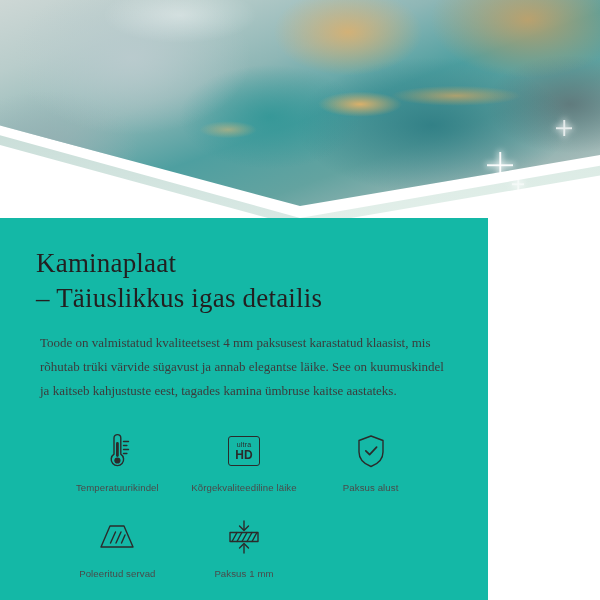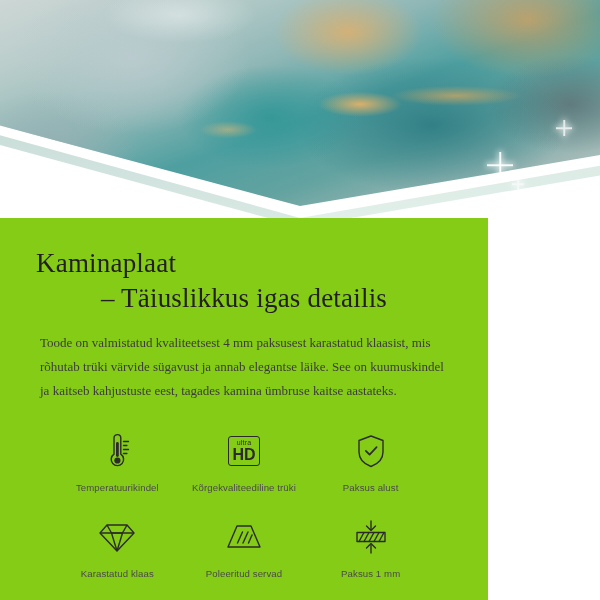--- a/index.html
+++ b/index.html
@@ -10,21 +10,21 @@
     width: 600px;
     height: 600px;
     background: #ffffff;
     font-family: "Liberation Serif", serif;
     overflow: hidden;
   }
   .page {
     position: relative;
     width: 488px;
     height: 600px;
-    background: #84cc16;
+    background: #14b8a6;
   }
 
   
   .hero {
     position: relative;
     width: 600px;
     height: 218px;
     overflow: hidden;
     background: #ffffff;
   }
@@ -111,21 +111,21 @@
   }
   .title {
     font-family: "Liberation Serif", serif;
     font-size: 27px;
     line-height: 1.28;
     color: #231f20;
     font-weight: 400;
     margin: 10px 0 0 0;
     letter-spacing: 0.2px;
   }
-  .title .line2 { display: block; text-align: center; }
+  .title .line2 { display: block; }
   .body-text {
     margin: 16px 0 0 4px;
     font-family: Liberation Serif, serif;
     font-size: 13px;
     line-height: 1.85;
     color: #3c3c3c;
     max-width: 535px;
   }
 
   
@@ -162,21 +162,21 @@
     width: 30px;
     height: 28px;
     display: flex;
     flex-direction: column;
     align-items: center;
     justify-content: center;
     line-height: 1;
     font-family: "Liberation Sans", sans-serif;
   }
   .ultrahd-box .u1 { font-size: 7px; letter-spacing: 0.2px; color: #2b2b2b; }
-  .ultrahd-box .u2 { font-size: 16px; font-weight: bold; color: #2b2b2b; margin-top: 1px; }
+  .ultrahd-box .u2 { font-size: 12px; font-weight: bold; color: #2b2b2b; margin-top: 1px; }
 </style>
 </head>
 <body>
 
 <div class="page">
 
   <div class="hero">
     <div class="hero-art"></div>
     <div class="hero-art2"></div>
     <div class="hero-edge"></div>
@@ -208,45 +208,33 @@
         <div class="feature-label">Temperatuurikindel</div>
       </div>
 
       <div class="feature">
         <div class="feature-icon">
           <div class="ultrahd-box">
             <span class="u1">ultra</span>
             <span class="u2">HD</span>
           </div>
         </div>
-        <div class="feature-label">Kõrgekvaliteediline trüki</div>
+        <div class="feature-label">Kõrgekvaliteediline läike</div>
       </div>
 
       <div class="feature">
         <div class="feature-icon">
           <svg width="34" height="40" viewBox="0 0 34 40" fill="none" stroke="#2b2b2b" stroke-width="1.4" stroke-linejoin="round" stroke-linecap="round">
             <path d="M17 5 L29 9.5 V21 C29 28.5 23.2 33.2 17 35.5 C10.8 33.2 5 28.5 5 21 V9.5 Z"></path>
             <path d="M11.8 19.8 L15.6 23.6 L22.6 16.2" stroke-width="1.7"></path>
           </svg>
         </div>
         <div class="feature-label">Paksus alust</div>
       </div>
 
-      <div class="feature">
-        <div class="feature-icon">
-          <svg width="38" height="36" viewBox="0 0 38 36" fill="none" stroke="#2b2b2b" stroke-width="1.4" stroke-linejoin="round">
-            <path d="M9 6 H29 L36 14 L19 32 L2 14 Z"></path>
-            <path d="M2 14 H36"></path>
-            <path d="M9 6 L13.5 14 L19 32"></path>
-            <path d="M29 6 L24.5 14 L19 32"></path>
-            <path d="M13.5 14 H24.5"></path>
-          </svg>
-        </div>
-        <div class="feature-label">Karastatud klaas</div>
-      </div>
 
       <div class="feature">
         <div class="feature-icon">
           <svg width="40" height="34" viewBox="0 0 40 34" fill="none" stroke="#2b2b2b" stroke-width="1.4" stroke-linecap="round" stroke-linejoin="round">
             <path d="M4 27 H36 L27 6 H13 Z"></path>
             <path d="M13.5 23 L18.5 12"></path>
             <path d="M19 23 L24 12"></path>
             <path d="M24.5 23 L28 15"></path>
           </svg>
         </div>

